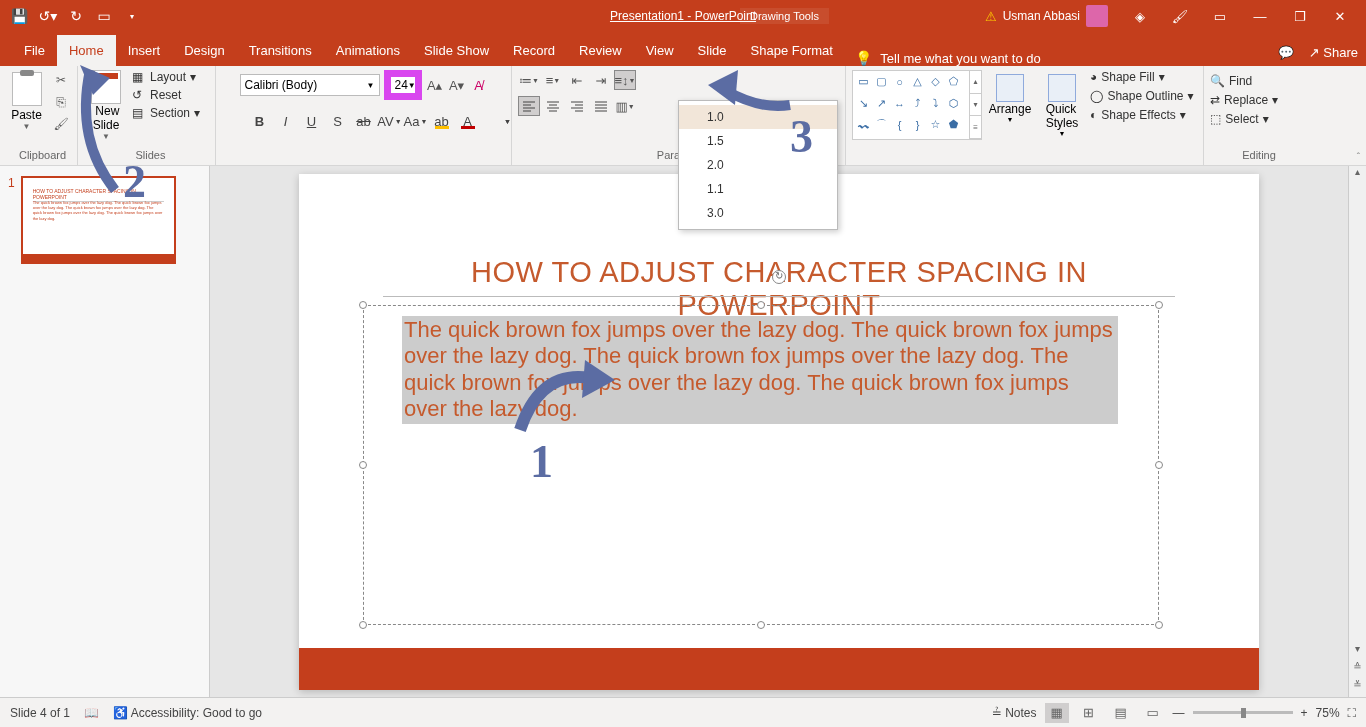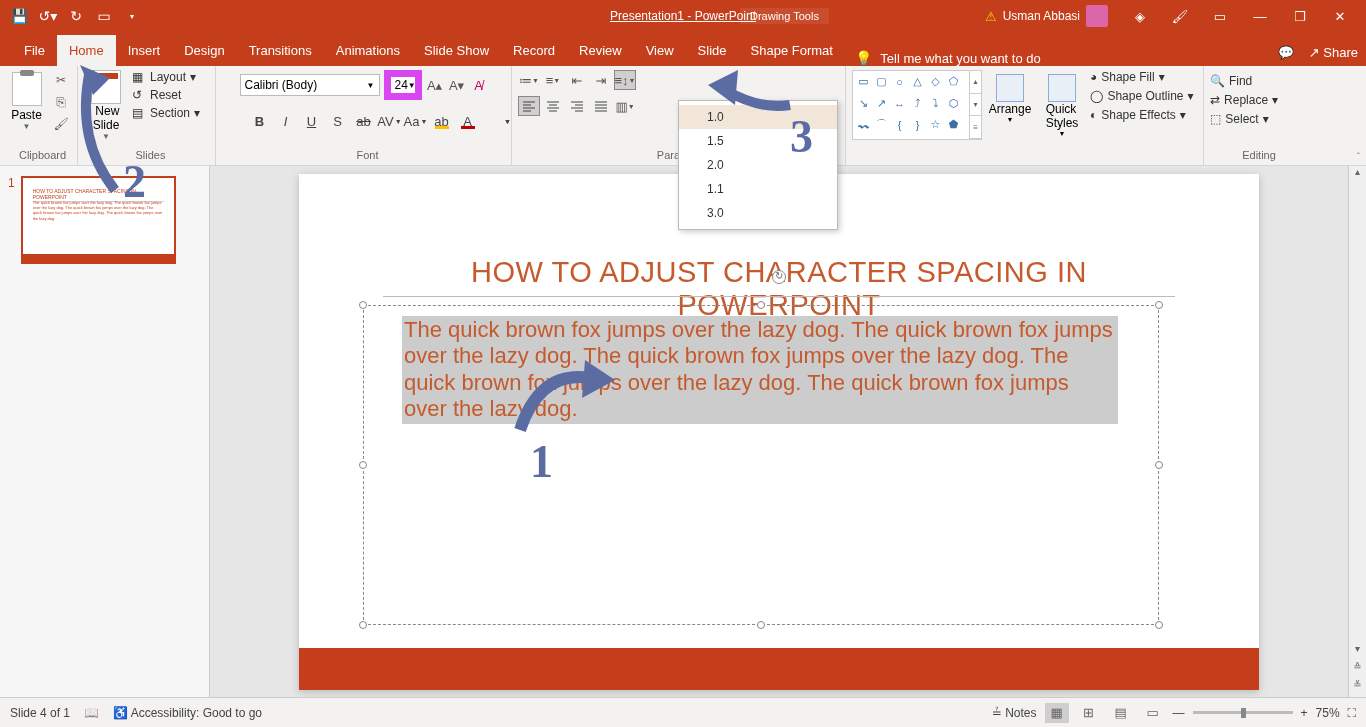--- a/index.html
+++ b/index.html
@@ -244,21 +244,20 @@
         <div class="ff-btn" style="font-style:italic;">I</div>
         <div class="ff-btn" style="text-decoration:underline;">U</div>
         <div class="ff-btn">S</div>
         <div class="ff-btn" style="text-decoration:line-through;">ab</div>
         <div class="ff-btn">AV<span class="drop">▼</span></div>
         <div class="ff-btn">Aa<span class="drop">▼</span></div>
         <div class="ff-btn" style="flex-direction:column;">ab<div class="color-swatch"></div><span class="drop" style="position:absolute;right:0;">▼</span></div>
         <div class="ff-btn" style="flex-direction:column;">A<div class="color-swatch red"></div><span class="drop" style="position:absolute;right:0;">▼</span></div>
       </div>
     </div>
-    <div class="group-label">Font</div>
   </div>
 
   <div class="group g-para">
     <div class="group-body" style="flex-direction:row;">
       <div style="display:flex; flex-direction:column; gap:6px;">
         <div class="para-row">
           <div class="p-btn">≔<span style="font-size:7px;">▼</span></div>
           <div class="p-btn">≡<span style="font-size:7px;">▼</span></div>
           <div class="p-btn">⇤</div>
           <div class="p-btn">⇥</div>

